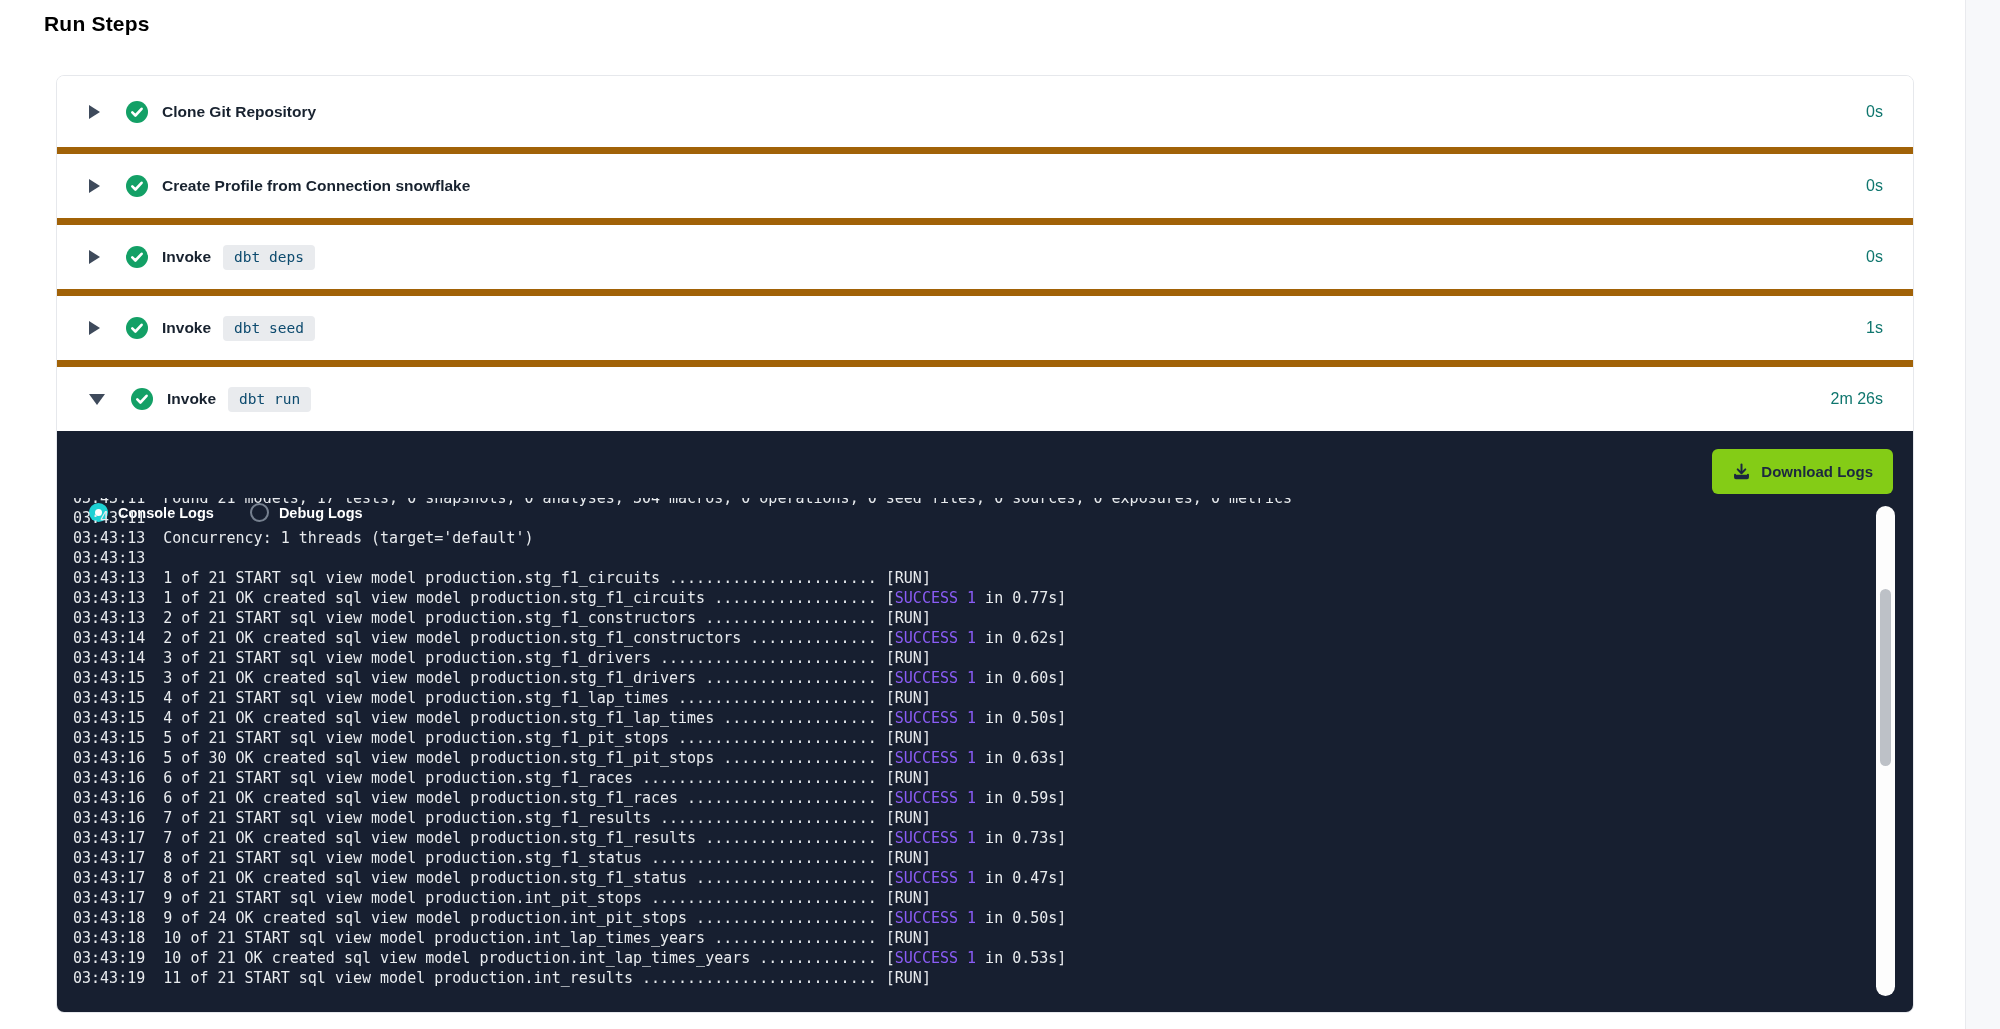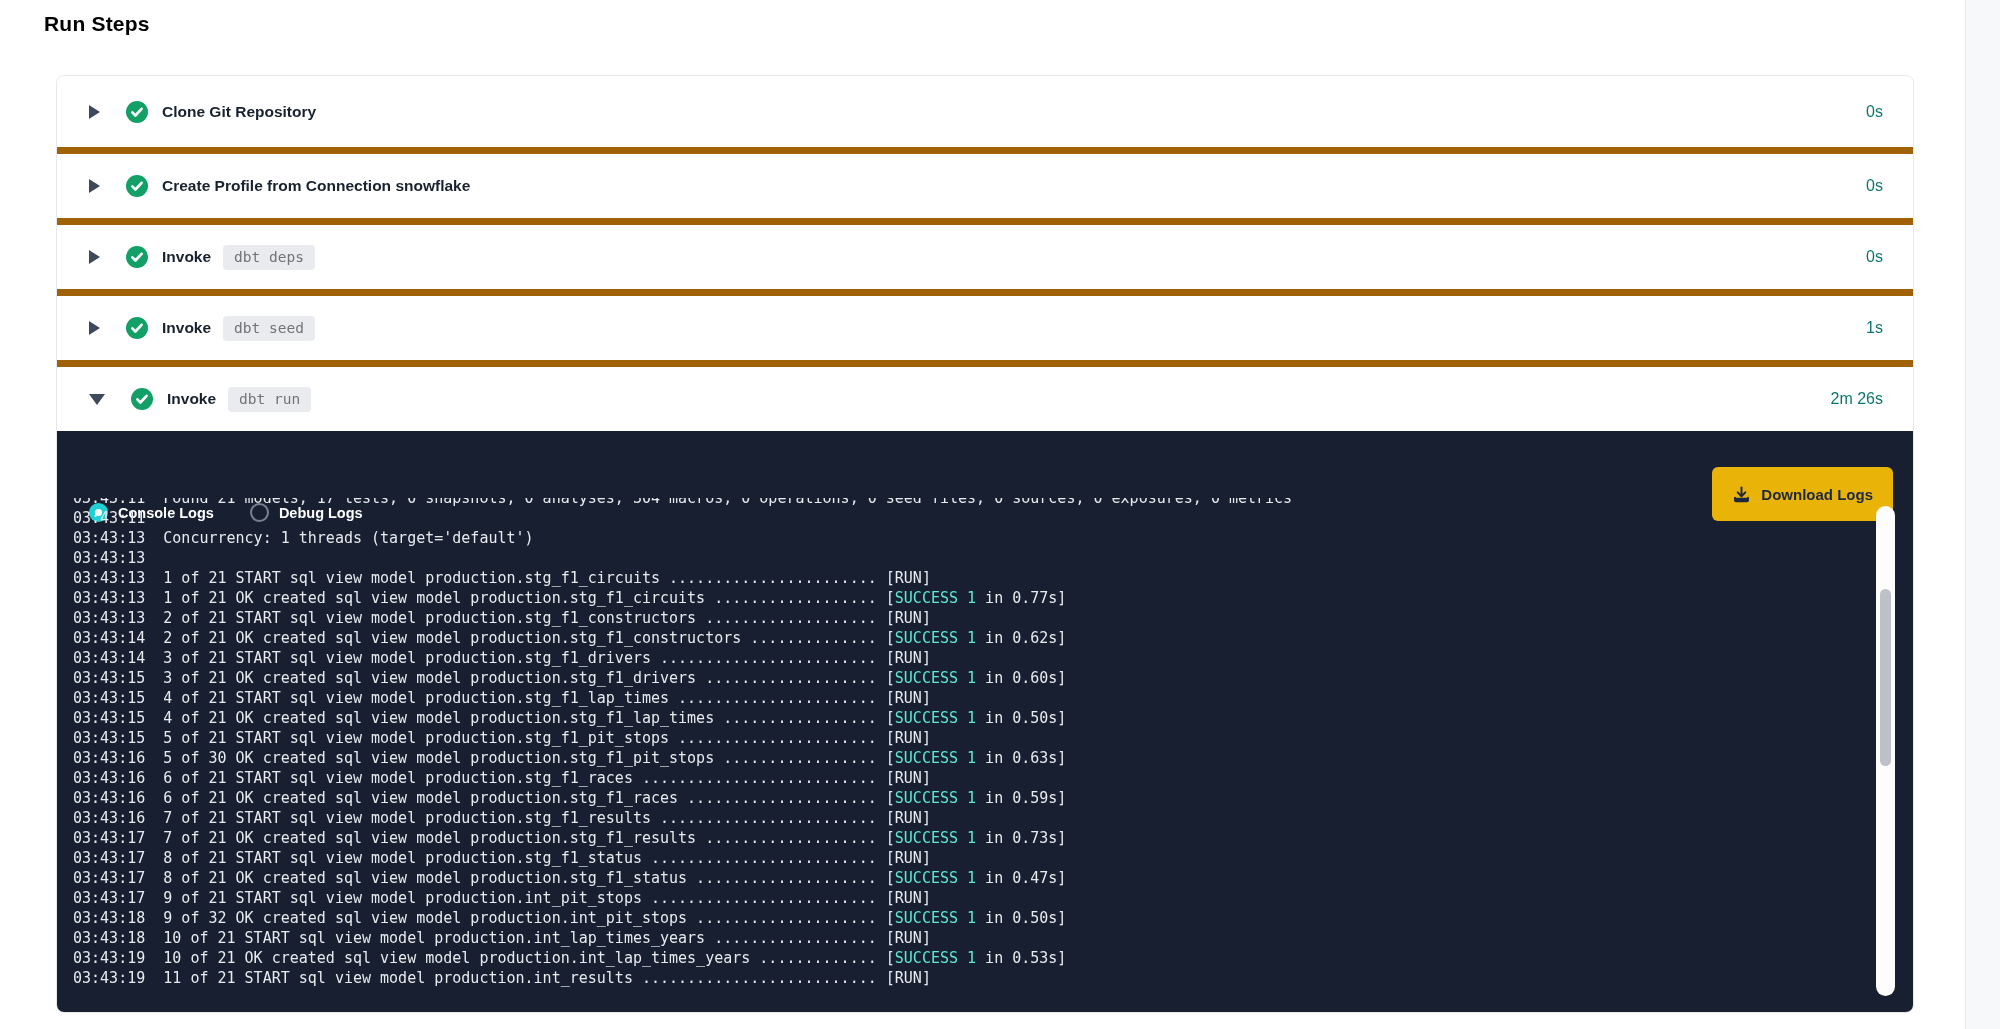--- a/index.html
+++ b/index.html
@@ -49,21 +49,21 @@
     border-left: 8px solid transparent;
     border-right: 8px solid transparent;
     border-top: 11px solid #3e4a5b;
   }
   .check-icon { margin-right: 14px; flex: none; display: block; }
   .step-label { font-size: 15.5px; font-weight: 700; color: #18222f; }
   .code-badge {
     margin-left: 12px;
     font-family: "DejaVu Sans Mono", monospace;
     font-size: 14.5px;
-    color: #737373;
+    color: #0c4a6e;
     background: #e9ebee;
     border-radius: 4px;
     padding: 4px 11px 5px;
   }
   .duration { margin-left: auto; font-size: 16px; color: #0f766e; }
 
   .log-panel {
     position: relative;
     height: 583px;
     background: #171f30;
@@ -85,40 +85,39 @@
   }
   .radio.sel { background: #1fd1d4; }
   .radio.sel .dot { width: 7px; height: 7px; border-radius: 50%; background: #fff; }
   .radio.unsel { border: 2px solid #76808f; background: transparent; }
   .radio-label {
     margin-left: 10px;
     color: #ffffff; font-size: 14.5px; font-weight: 700;
   }
   .download-btn {
     position: absolute; top: 18px; right: 20px;
-    height: 54px; padding: 0 20px;
-    background: #eab308; border: none; border-radius: 6px;
+    height: 45px; padding: 0 20px;
+    background: #84cc16; border: none; border-radius: 6px;
     display: flex; align-items: center; gap: 10px;
     font-family: "Liberation Sans", sans-serif;
     font-size: 15px; font-weight: 600; color: #1c2840;
     cursor: pointer;
-    margin-top: 18px;
   }
   .log-viewport {
     position: absolute; top: 67px; left: 16px; right: 46px; bottom: 14px;
     overflow: hidden;
   }
   .log-inner { margin-top: -10px; }
   .log-line {
     font-family: "DejaVu Sans Mono", monospace;
     font-size: 15px; line-height: 20px;
     color: #e8ebee;
     white-space: pre;
   }
-  .log-line .green { color: #5eead4; }
+  .log-line .green { color: #8b5cf6; }
   .log-scroll-track {
     position: absolute; right: 18px; top: 75px;
     width: 19px; height: 490px;
     background: #fdfdfd; border-radius: 10px;
   }
   .log-scroll-thumb {
     position: absolute; left: 4px; top: 83px;
     width: 11px; height: 177px;
     background: #bdc1c7; border-radius: 6px;
   }
@@ -229,21 +228,21 @@
           <div class="log-line"><span>03:43:15  4 of 21 OK created sql view model production.stg_f1_lap_times ................. [</span><span class="green">SUCCESS 1</span><span> in 0.50s]</span></div>
           <div class="log-line"><span>03:43:15  5 of 21 START sql view model production.stg_f1_pit_stops ...................... [RUN]</span></div>
           <div class="log-line"><span>03:43:16  5 of 30 OK created sql view model production.stg_f1_pit_stops ................. [</span><span class="green">SUCCESS 1</span><span> in 0.63s]</span></div>
           <div class="log-line"><span>03:43:16  6 of 21 START sql view model production.stg_f1_races .......................... [RUN]</span></div>
           <div class="log-line"><span>03:43:16  6 of 21 OK created sql view model production.stg_f1_races ..................... [</span><span class="green">SUCCESS 1</span><span> in 0.59s]</span></div>
           <div class="log-line"><span>03:43:16  7 of 21 START sql view model production.stg_f1_results ........................ [RUN]</span></div>
           <div class="log-line"><span>03:43:17  7 of 21 OK created sql view model production.stg_f1_results ................... [</span><span class="green">SUCCESS 1</span><span> in 0.73s]</span></div>
           <div class="log-line"><span>03:43:17  8 of 21 START sql view model production.stg_f1_status ......................... [RUN]</span></div>
           <div class="log-line"><span>03:43:17  8 of 21 OK created sql view model production.stg_f1_status .................... [</span><span class="green">SUCCESS 1</span><span> in 0.47s]</span></div>
           <div class="log-line"><span>03:43:17  9 of 21 START sql view model production.int_pit_stops ......................... [RUN]</span></div>
-          <div class="log-line"><span>03:43:18  9 of 32 OK created sql view model production.int_pit_stops .................... [</span><span class="green">SUCCESS 1</span><span> in 0.50s]</span></div>
+          <div class="log-line"><span>03:43:18  9 of 24 OK created sql view model production.int_pit_stops .................... [</span><span class="green">SUCCESS 1</span><span> in 0.50s]</span></div>
           <div class="log-line"><span>03:43:18  10 of 21 START sql view model production.int_lap_times_years .................. [RUN]</span></div>
           <div class="log-line"><span>03:43:19  10 of 21 OK created sql view model production.int_lap_times_years ............. [</span><span class="green">SUCCESS 1</span><span> in 0.53s]</span></div>
           <div class="log-line"><span>03:43:19  11 of 21 START sql view model production.int_results .......................... [RUN]</span></div>
         </div>
     </div>
     <div class="log-scroll-track">
       <div class="log-scroll-thumb"></div>
     </div>
   </div>
 </div>

